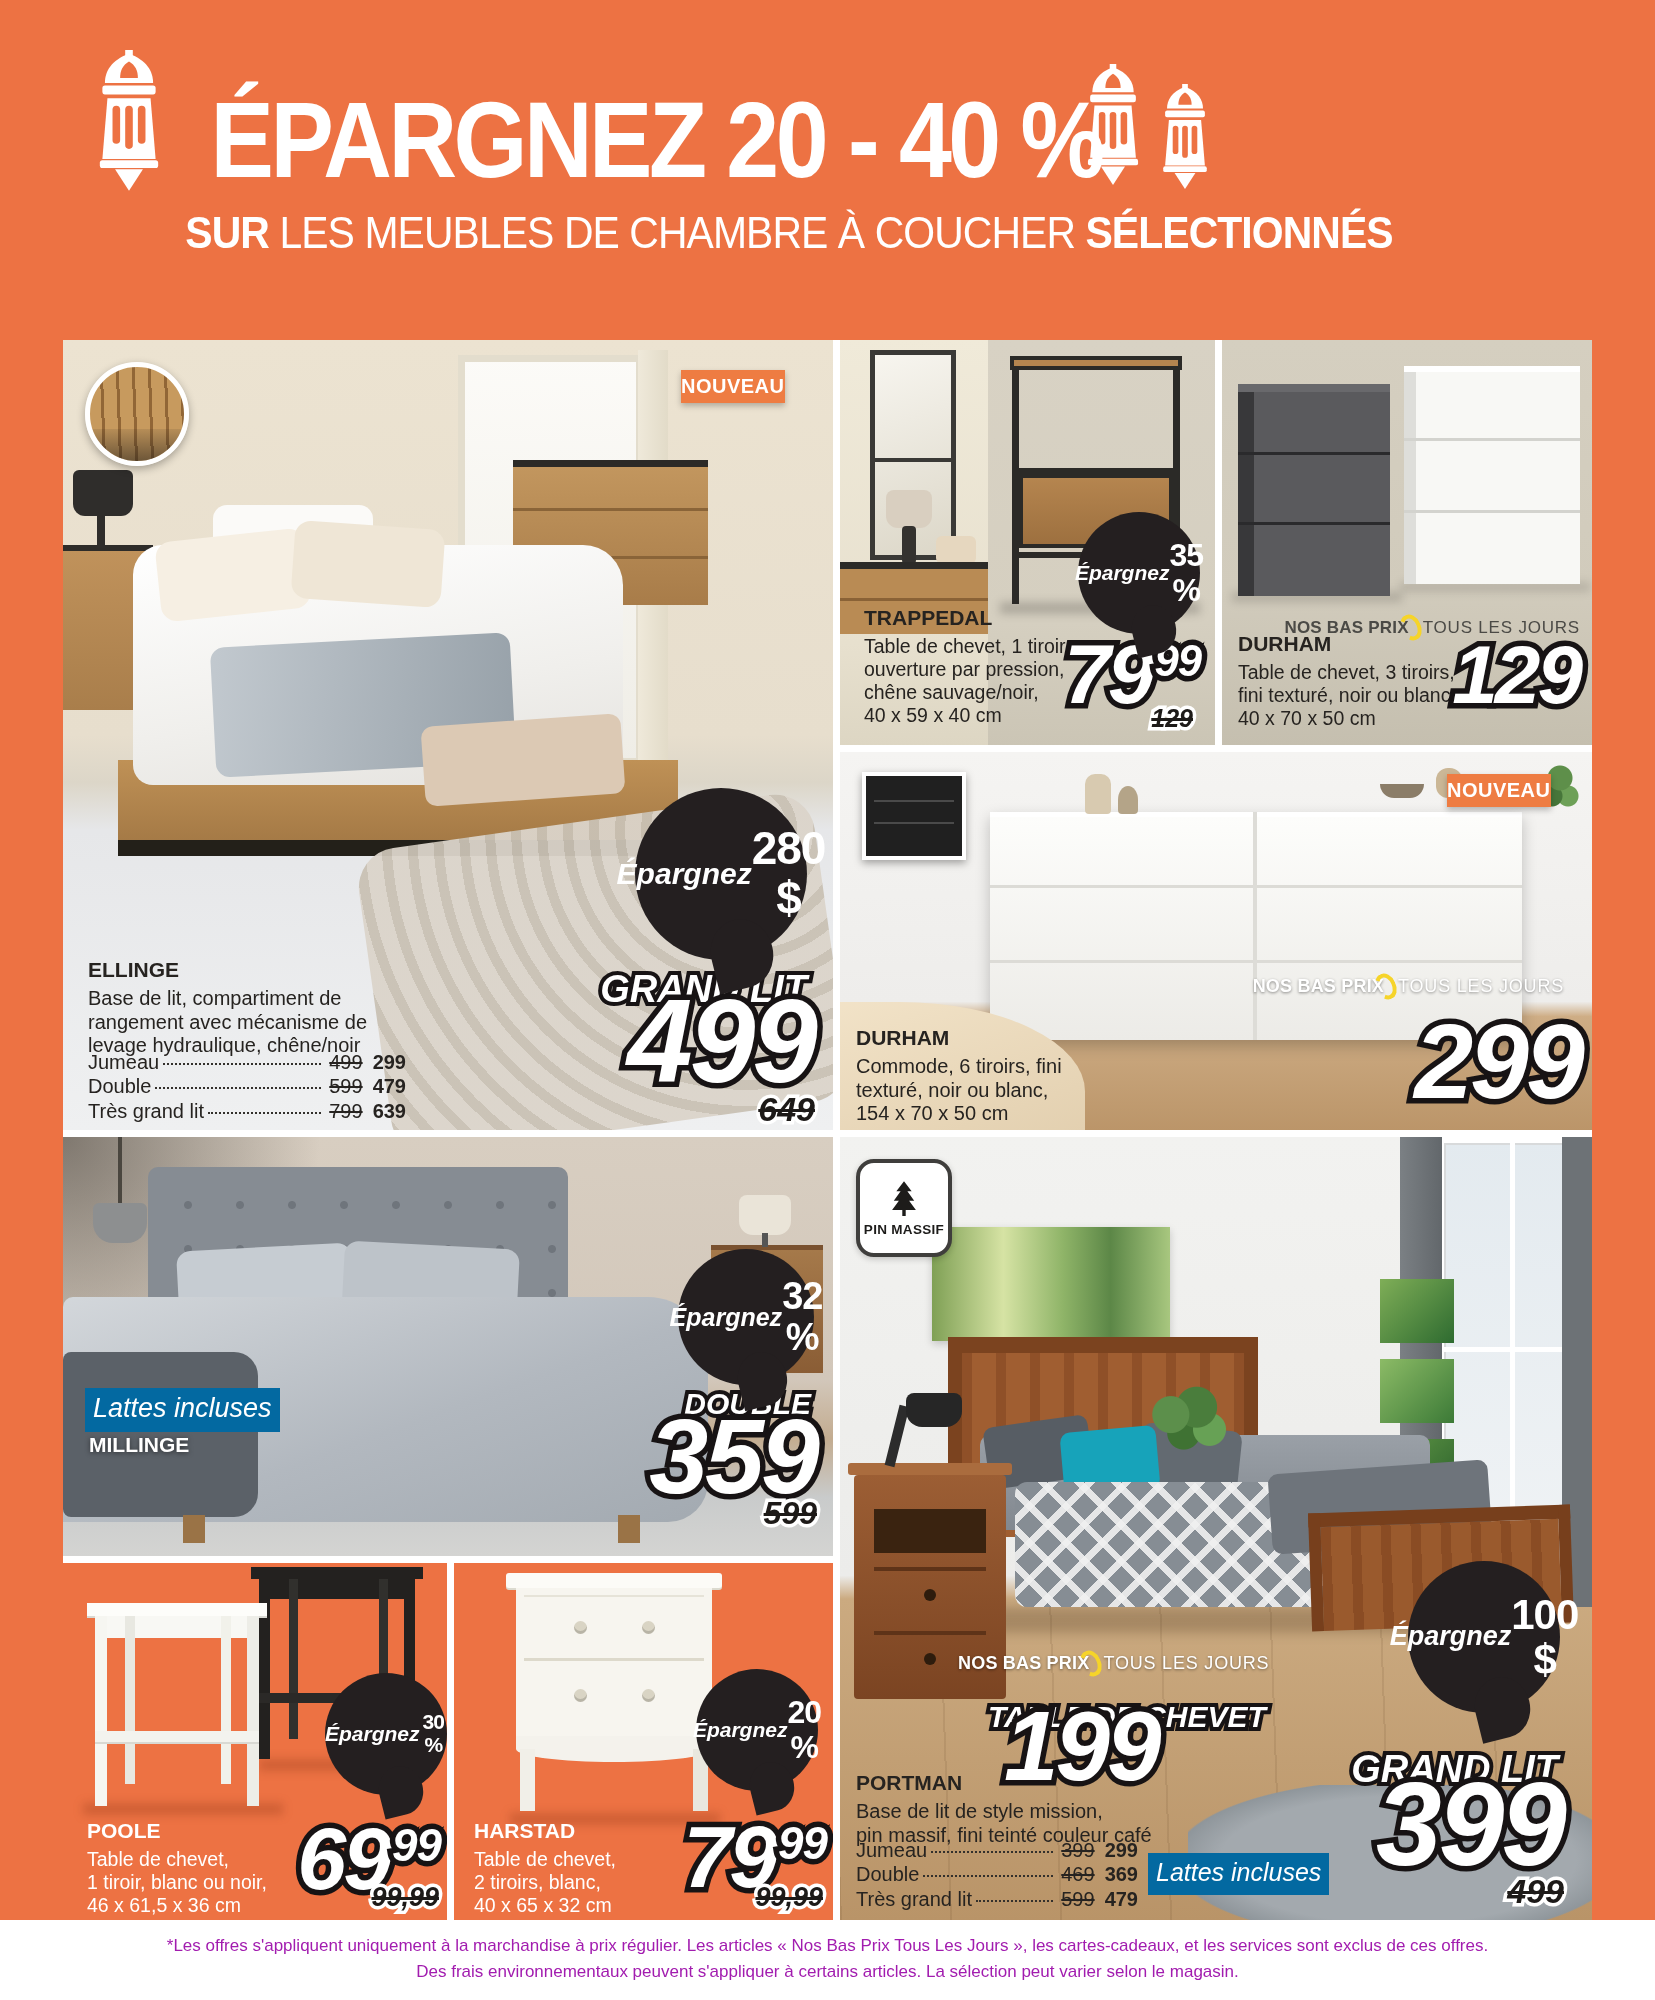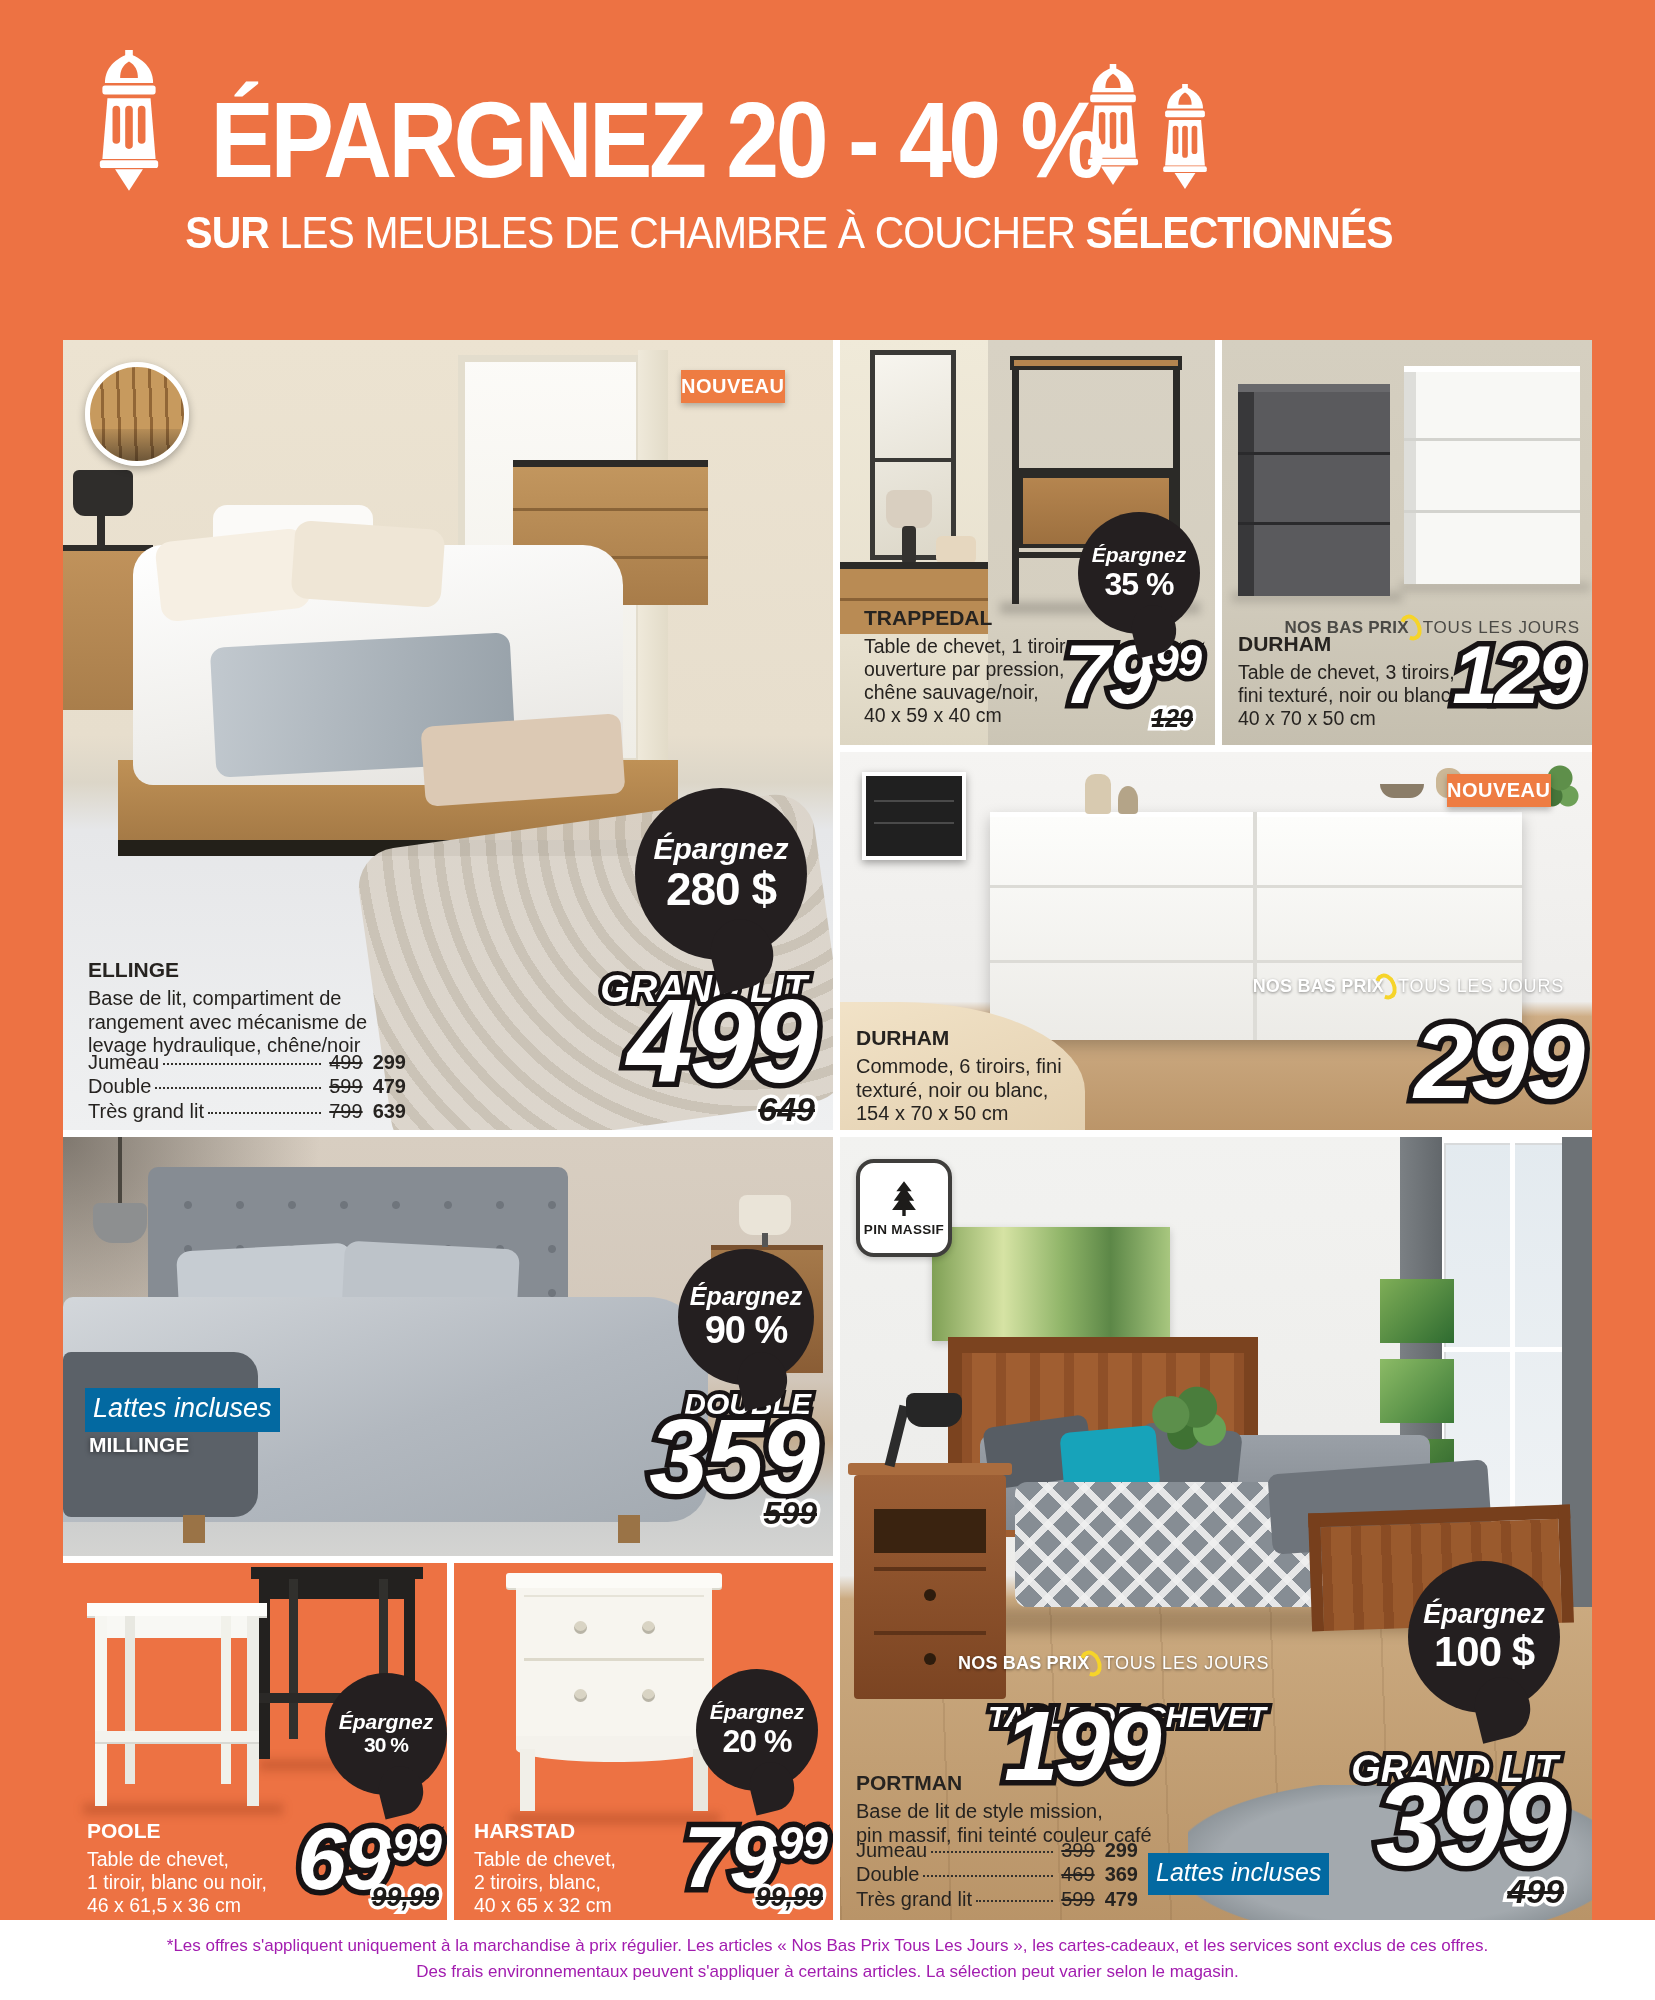--- a/index.html
+++ b/index.html
@@ -52,21 +52,21 @@
   .nbp{position:absolute;display:flex;align-items:center;white-space:nowrap;font-size:17px;z-index:7}
   .nbp .nbp-b{font-weight:bold;letter-spacing:.2px}
   .nbp .swoosh{width:20px;height:27px;border:4px solid var(--yellow);border-left-color:transparent;border-radius:50%;transform:rotate(-25deg);margin:0 -2px 0 -8px}
   .nbp .nbp-l{letter-spacing:.8px;margin-left:4px}
   .nbp-dark{color:#4b4a46}
   .nbp-white{color:#fff;text-shadow:0 1px 3px rgba(0,0,0,.45)}
   .dc-nbp{right:12px;top:274px}
   .cm-nbp{right:28px;top:221px;font-size:18px}
   .pm-nbp{left:118px;top:513px;font-size:18px}
 
-  .bubble{position:absolute;background:var(--ink);border-radius:50%;color:#fff;display:flex;flex-direction:column;align-items:center;justify-content:center;text-align:center;line-height:1.08;z-index:6}
+  .bubble{position:absolute;background:var(--ink);border-radius:50%;color:#fff;display:flex;flex-direction:row;align-items:center;justify-content:center;text-align:center;line-height:1.08;z-index:6}
   .bubble::after{content:"";position:absolute;width:36%;height:40%;bottom:-16%;left:44%;background:var(--ink);border-radius:50% 50% 50% 0;transform:rotate(-14deg);z-index:-1}
   .b-word{font-style:italic;font-weight:bold}
   .b-val{font-weight:bold;letter-spacing:-1px}
   .el-bubble{left:572px;top:448px;width:172px;height:172px}.el-bubble .b-word{font-size:30px}.el-bubble .b-val{font-size:46px}
   .tr-bubble{left:238px;top:172px;width:122px;height:122px}.tr-bubble .b-word{font-size:21px}.tr-bubble .b-val{font-size:32px}
   .mi-bubble{left:615px;top:112px;width:136px;height:136px}.mi-bubble .b-word{font-size:25px}.mi-bubble .b-val{font-size:38px}
   .pm-bubble{left:568px;top:424px;width:152px;height:152px}.pm-bubble .b-word{font-size:27px}.pm-bubble .b-val{font-size:42px}
   .po-bubble{left:262px;top:110px;width:122px;height:122px}.po-bubble .b-word{font-size:21px}.po-bubble .b-val{font-size:21px}
   .ha-bubble{left:242px;top:106px;width:122px;height:122px}.ha-bubble .b-word{font-size:21px}.ha-bubble .b-val{font-size:32px}
 
@@ -361,21 +361,21 @@
         <i style="left:0;top:215px;width:195px;height:165px;background:#5b6168;border-radius:8px 24px 24px 8px"></i>
         <i style="left:648px;top:108px;width:112px;height:128px;background:linear-gradient(#a5794a,#8a5d35);border-top:5px solid #7a5230"></i>
         <i style="left:676px;top:58px;width:52px;height:40px;background:#eae4d8;border-radius:8px 8px 14px 14px"></i>
         <i style="left:699px;top:96px;width:6px;height:14px;background:#555"></i>
         <i style="left:120px;top:378px;width:22px;height:28px;background:#9a7346"></i>
         <i style="left:555px;top:378px;width:22px;height:28px;background:#9a7346"></i>
       </div>
       <div class="badge-lattes mi-lattes">Lattes incluses</div>
       <div class="bubble mi-bubble">
         <span class="b-word">Épargnez</span>
-        <span class="b-val">90 %</span>
+        <span class="b-val">32 %</span>
       </div>
       <div class="ptext mi-text">
         <div class="pname">MILLINGE</div>
       </div>
       <div class="size-label out mi-size" data-text="DOUBLE">DOUBLE</div>
       <div class="price-big mi-price"><span class="out" data-text="359">359</span></div>
       <div class="price-old out mi-old" data-text="599">599</div>
     </section>
 
     <section class="panel" id="p-portman">

